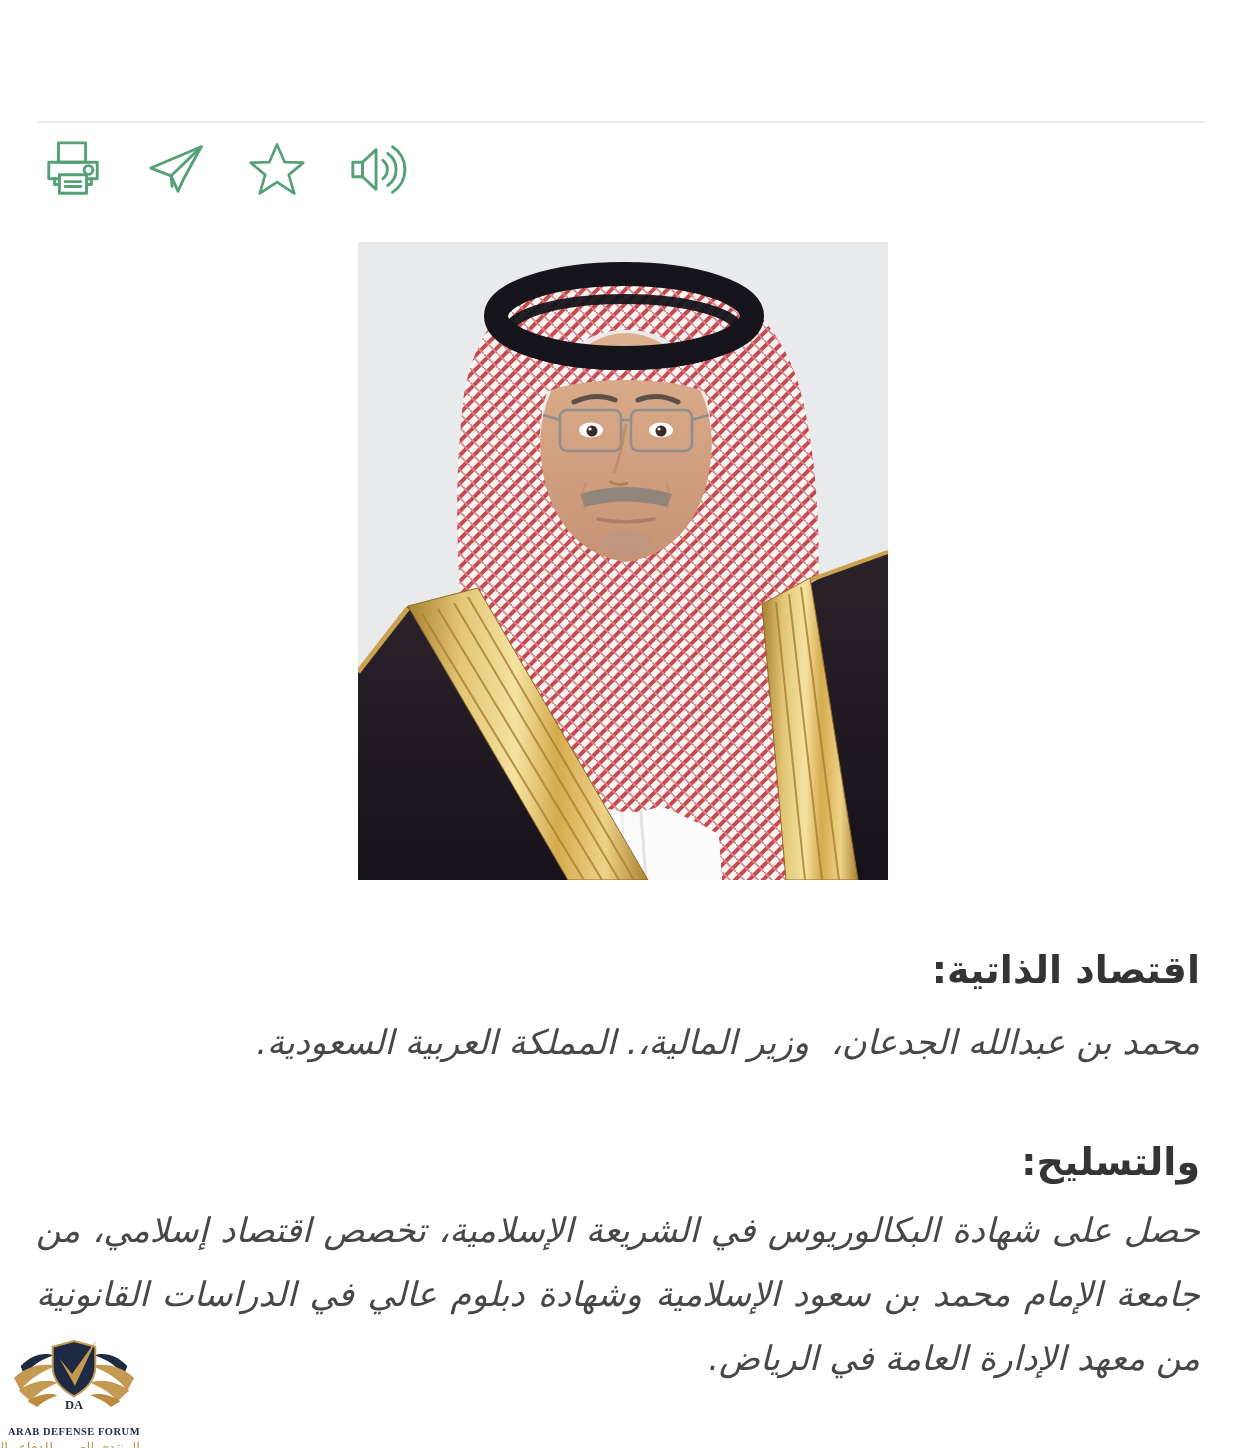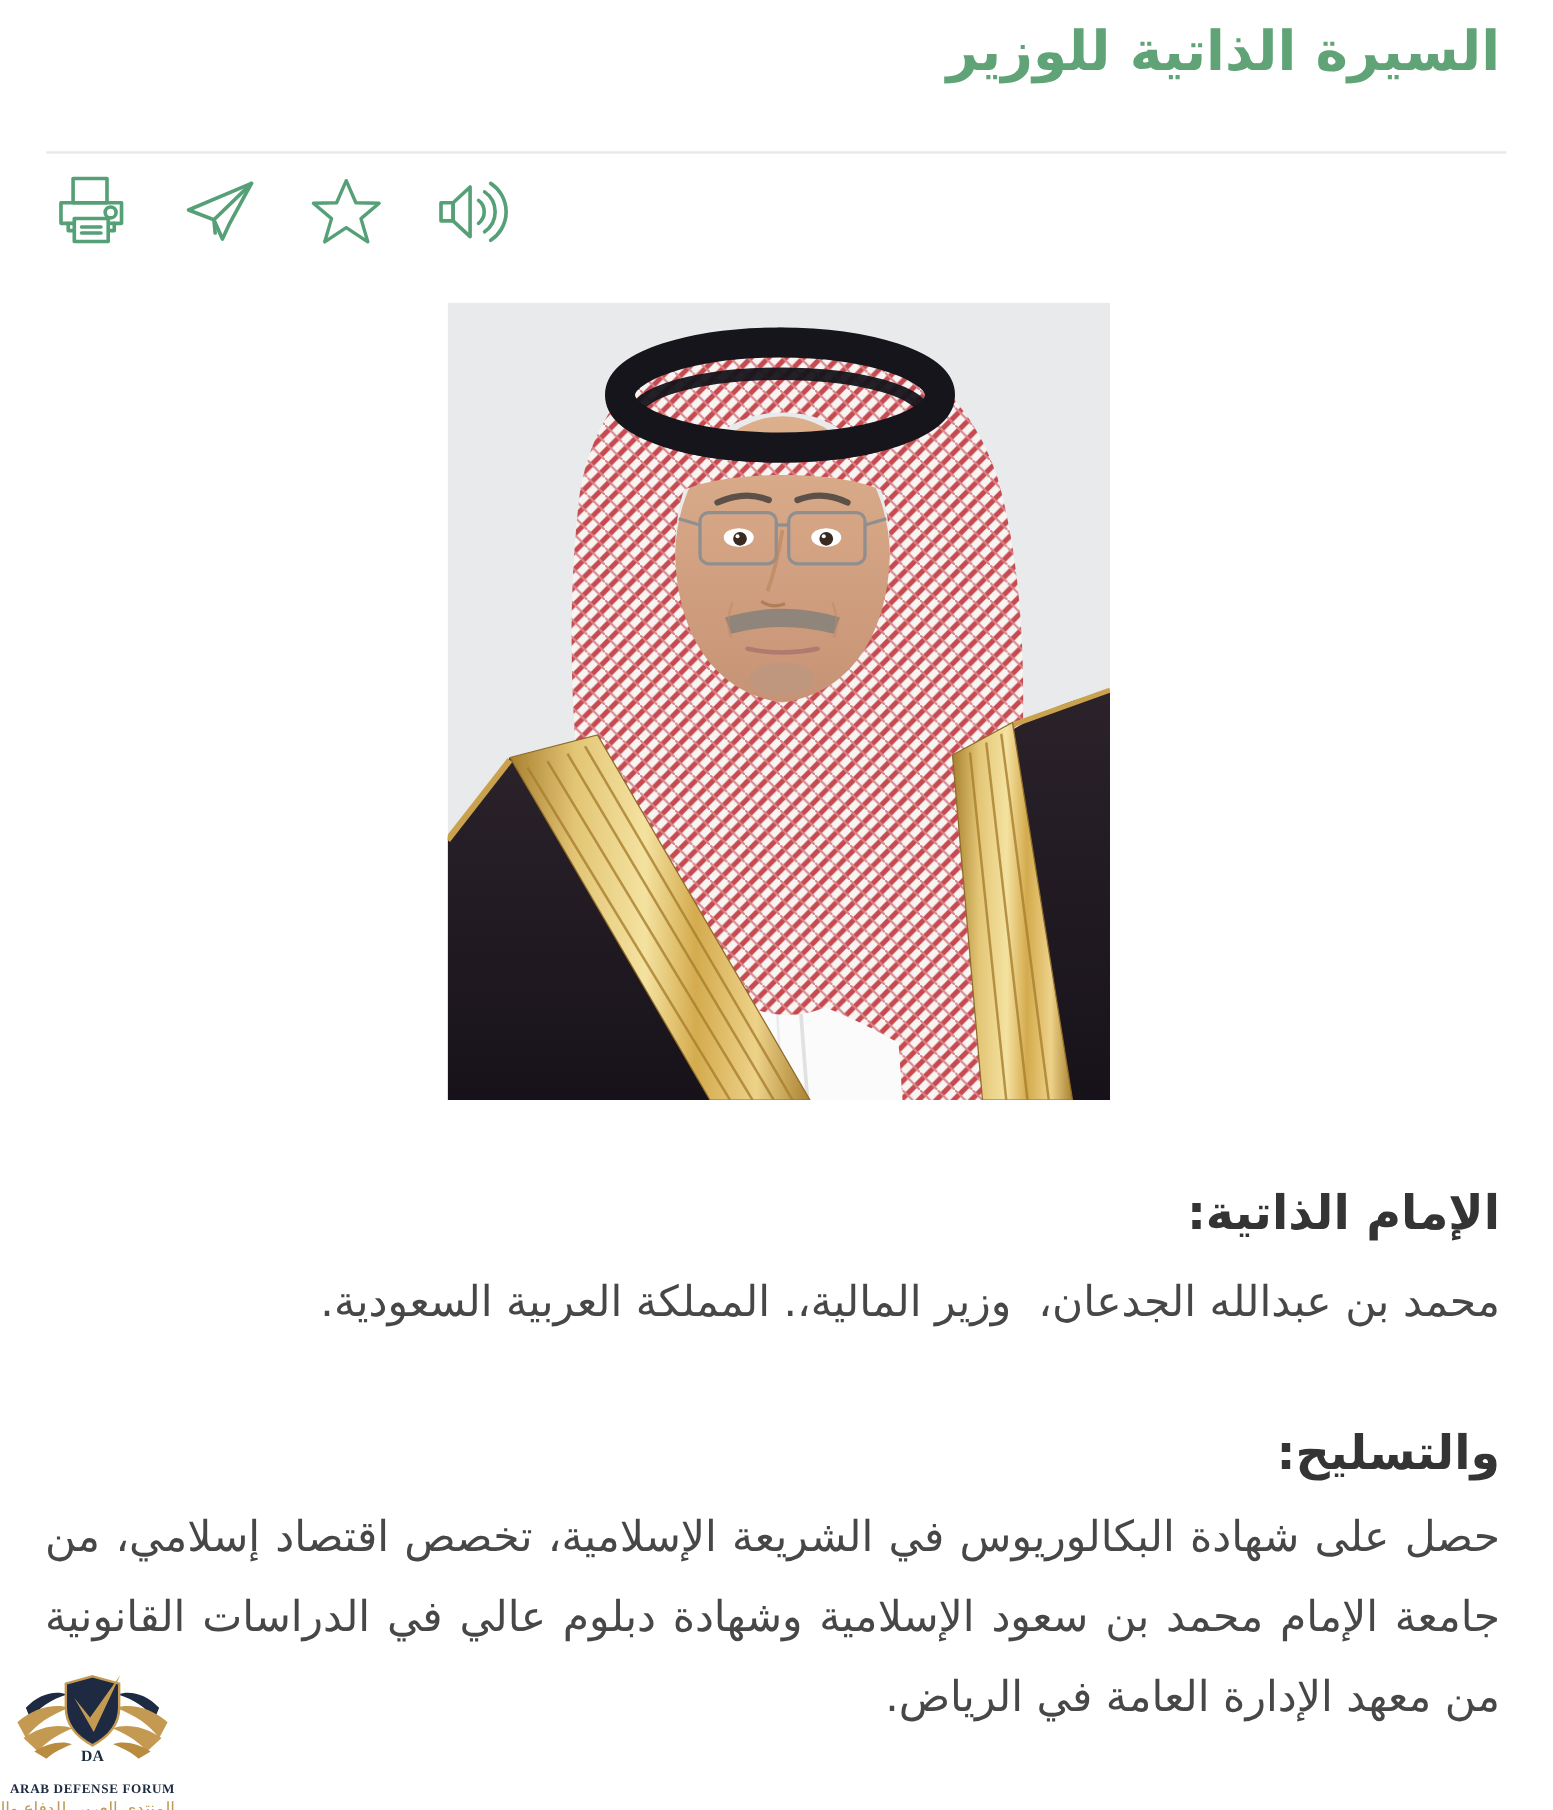--- a/index.html
+++ b/index.html
@@ -41,21 +41,21 @@
   .section{
     position:absolute;left:36px;right:42px;direction:rtl;
   }
   .section-1{top:944px;}
   .section-2{top:1136px;}
   .section h2{
     margin:0;font-size:38px;font-weight:bold;color:#343434;
     text-align:right;line-height:52px;
   }
   .section p{
-    margin:0;color:#474747;font-size:34px;
+    margin:0;color:#474747;font-size:34px;font-style:italic;
   }
   .section-1 p{
     margin-top:18px;line-height:56px;text-align:right;white-space:pre-wrap;
   }
   .section-2 p{
     margin-top:10px;line-height:64px;text-align:justify;
   }
   
   .watermark{
     position:absolute;left:8px;top:1337px;width:132px;
@@ -69,21 +69,20 @@
   }
   .wm-ar{
     direction:rtl;font-size:13.5px;color:#bd9a55;margin-top:3px;white-space:nowrap;
   }
 </style>
 </head>
 <body>
 
 <div class="page">
 
-  <h1 class="page-title">السيرة الذاتية للوزير</h1>
 
   <div class="divider"></div>
 
   <div class="toolbar">
     <button class="tool-btn" title="">
       <span>
         <svg width="62" height="62" viewBox="0 0 64 64" fill="none" stroke="#55a076" stroke-width="3" stroke-linejoin="round" stroke-linecap="round">
           <rect x="17" y="5" width="28" height="20"></rect>
           <rect x="7" y="25" width="50" height="17"></rect>
           <circle cx="48" cy="33" r="4.5"></circle>
@@ -230,21 +229,21 @@
       <path d="M404,362 L452,336 L500,638 L428,638 Z" fill="url(#goldg)" stroke="#8f6b2a" stroke-width="1"></path>
       <g stroke="#a87f2f" stroke-width="2" opacity="0.8">
         <path d="M418,360 L447,638"></path>
         <path d="M431,352 L464,638"></path>
         <path d="M443,345 L481,638"></path>
       </g>
     </svg>
   </div>
 
   <section class="section section-1">
-    <h2>الإمام الذاتية:</h2>
+    <h2>اقتصاد الذاتية:</h2>
     <p>محمد بن عبدالله الجدعان،  وزير المالية،. المملكة العربية السعودية.</p>
   </section>
 
   <section class="section section-2">
     <h2>والتسليح:</h2>
     <p>حصل على شهادة البكالوريوس في الشريعة الإسلامية، تخصص اقتصاد إسلامي، من جامعة الإمام محمد بن سعود الإسلامية وشهادة دبلوم عالي في الدراسات القانونية من معهد الإدارة العامة في الرياض.</p>
   </section>
 
   <div class="watermark">
     <span>

